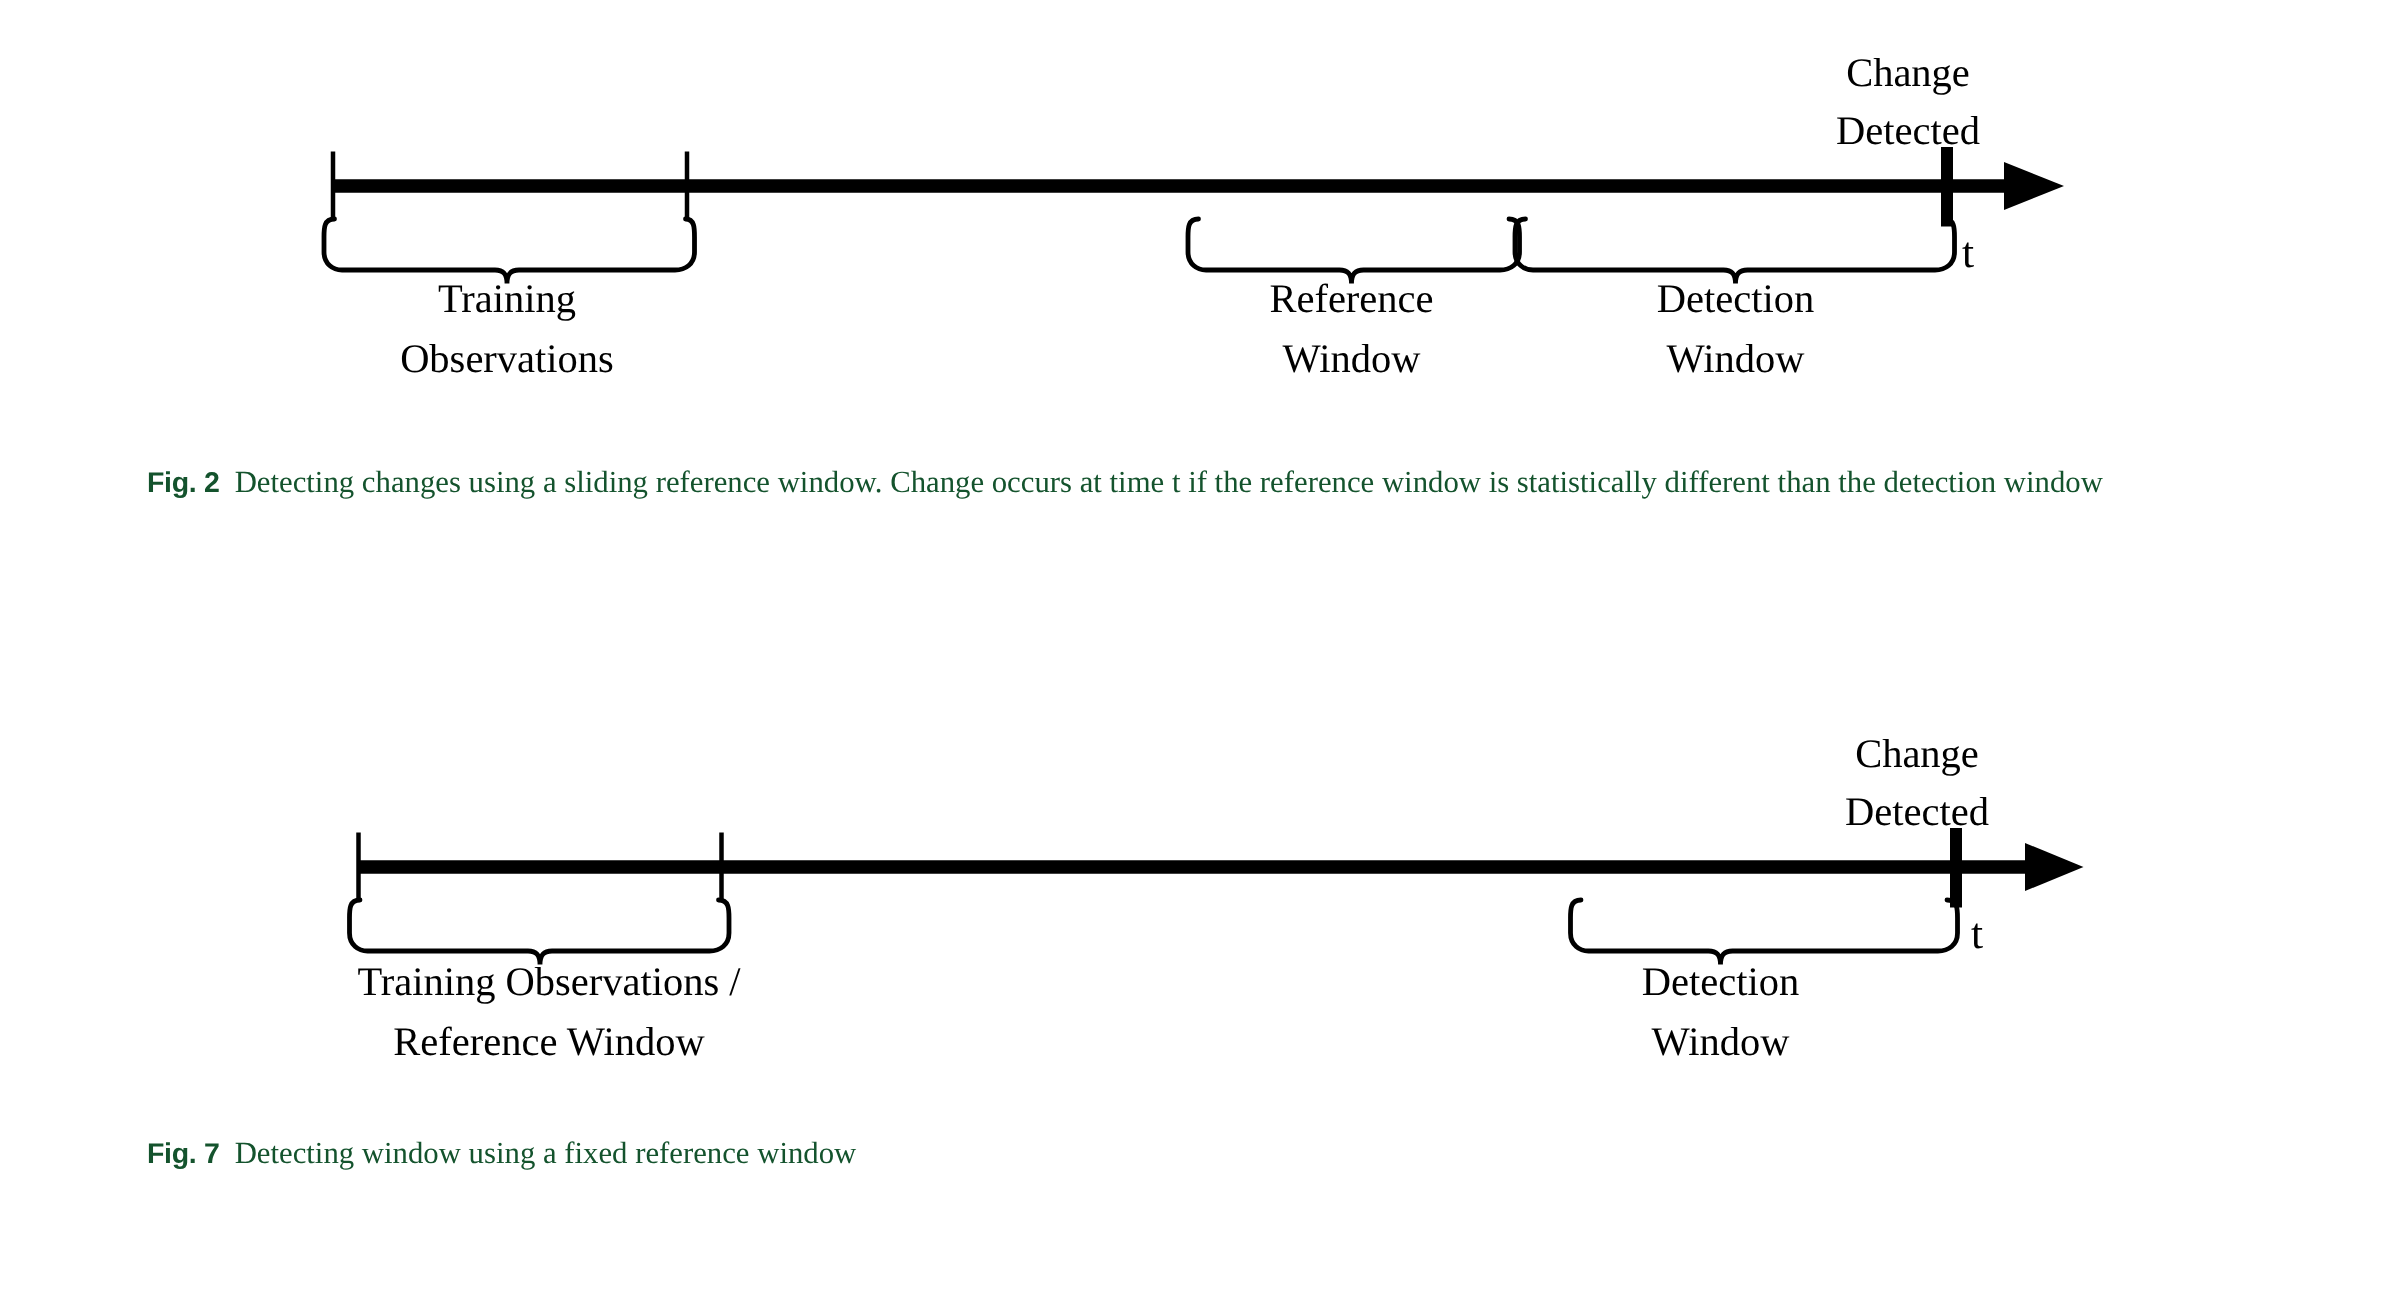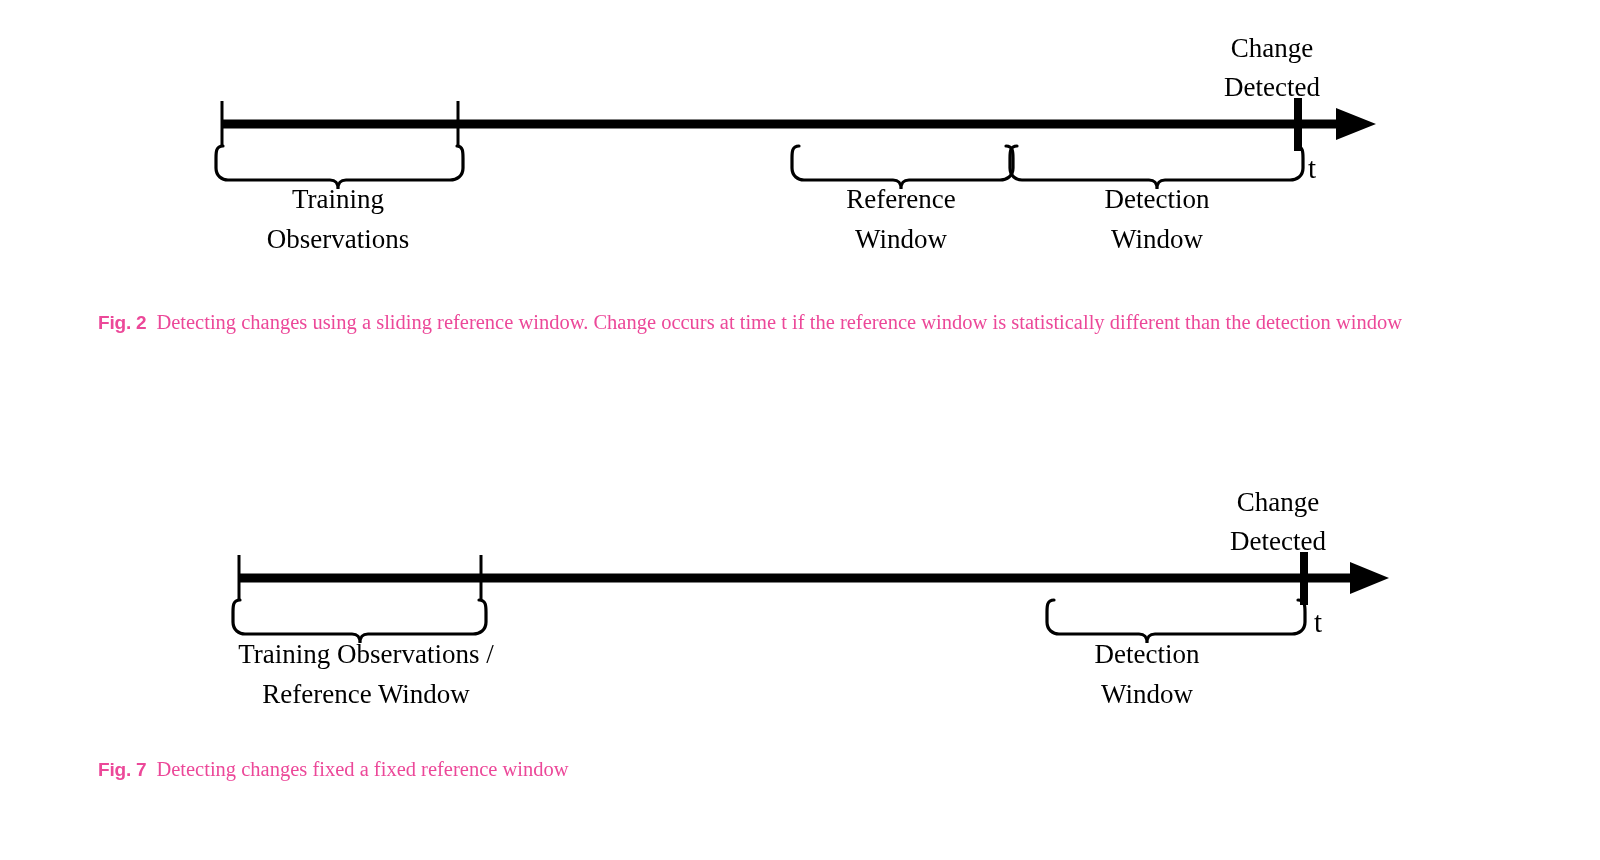--- a/index.html
+++ b/index.html
@@ -29,21 +29,21 @@
     top: 0;
   }
 
   .caption {
     position: absolute;
     left: 98px;
     width: 1420px;
     font-size: 20.5px;
     line-height: 28px;
     text-align: left;
-    color: #ec4899;
+    color: #14532d;
   }
   .caption .fig-label {
     font-family: "Liberation Sans", "DejaVu Sans", sans-serif;
     font-weight: bold;
     font-size: 19px;
     letter-spacing: -0.2px;
   }
   .caption .cap-text {
     margin-left: 10px;
   }
@@ -171,15 +171,15 @@
              C 1147,182 1149,179 1155,179
              L 1292,179
              C 1299,179 1305,175 1305,167
              L 1305,157
              C 1305,151 1305,145 1298,145" fill="none" stroke="#000" stroke-width="3.2" stroke-linecap="round"></path>
     <text class="lbl" x="1147" y="208" text-anchor="middle">Detection</text>
     <text class="lbl" x="1147" y="248" text-anchor="middle">Window</text>
   </svg>
 
   <div class="caption" style="top:755px;">
-    <span class="fig-label">Fig. 7</span><span class="cap-text">Detecting changes fixed a fixed reference window</span>
+    <span class="fig-label">Fig. 7</span><span class="cap-text">Detecting window using a fixed reference window</span>
   </div>
 </div>
 
 </body></html>

